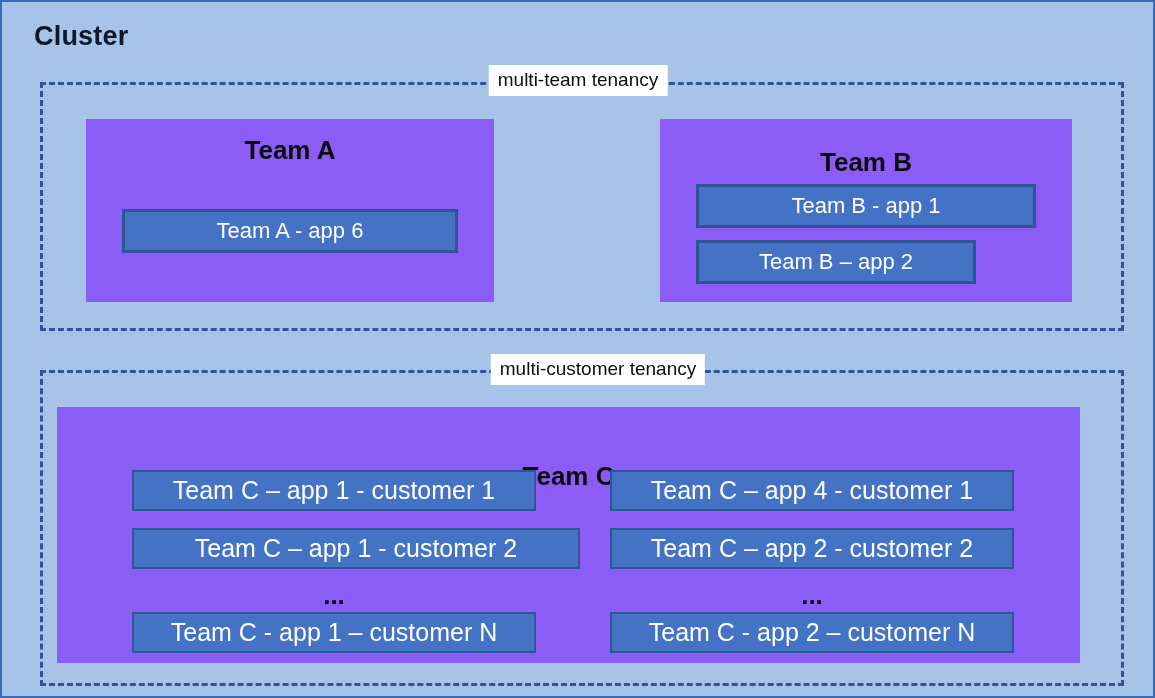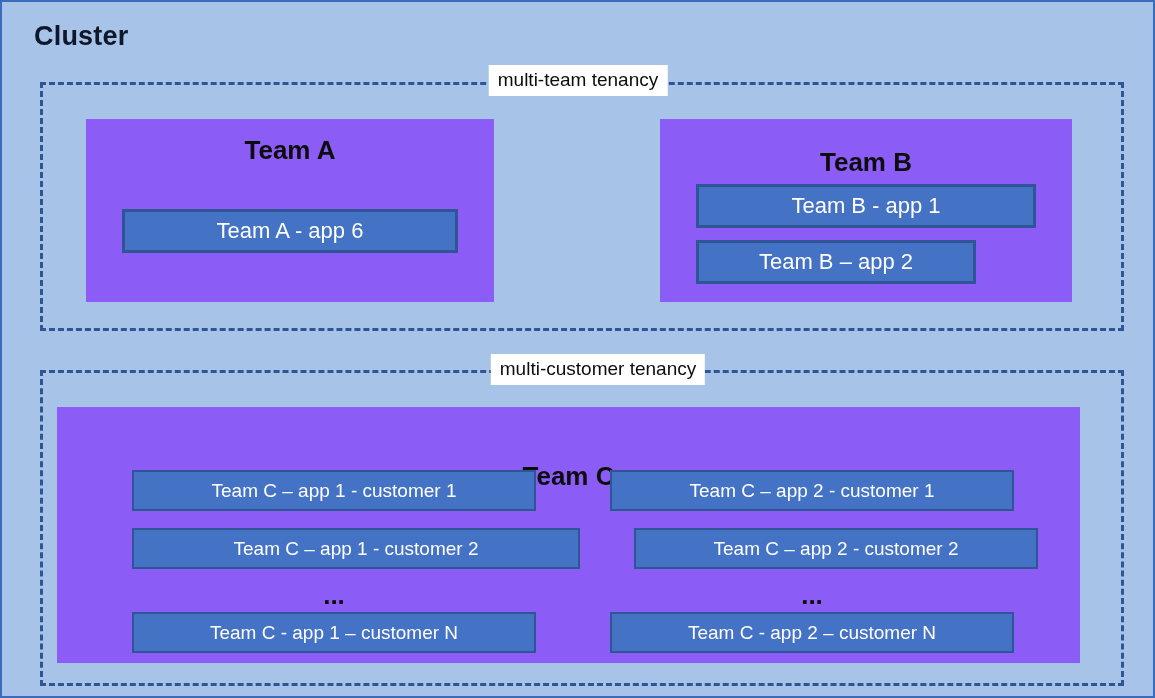--- a/index.html
+++ b/index.html
@@ -76,21 +76,21 @@
     border: 3px solid #2f5597;
     color: #ffffff;
     font-size: 22px;
     display: flex;
     align-items: center;
     justify-content: center;
     white-space: nowrap;
     letter-spacing: 0px;
   }
   .app-box.small {
-    font-size: 19px;
+    font-size: 25px;
     border-width: 2px;
   }
 
   .ellipsis {
     position: absolute;
     text-align: center;
     font-size: 26px;
     font-weight: bold;
     color: #0d0d0d;
     line-height: 1;
@@ -125,19 +125,19 @@
 
   <div class="team-panel" style="left:55px; top:405px; width:1023px; height:256px;">
 
     <div class="team-title" style="top:17px;margin-top:37px;">Team C</div>
 
     <div class="app-box small" style="left:75px; top:63px; width:404px; height:41px;">Team C – app 1 - customer 1</div>
     <div class="app-box small" style="left:75px; top:121px; width:448px; height:41px;">Team C – app 1 - customer 2</div>
     <div class="ellipsis" style="left:75px; top:175px; width:404px;">...</div>
     <div class="app-box small" style="left:75px; top:205px; width:404px; height:41px;">Team C - app 1 – customer N</div>
 
-    <div class="app-box small" style="left:553px; top:63px; width:404px; height:41px;">Team C – app 2 - customer 1</div>
-    <div class="app-box small" style="left:553px; top:121px; width:404px; height:41px;margin-left:24px;">Team C – app 2 - customer 2</div>
+    <div class="app-box small" style="left:553px; top:63px; width:404px; height:41px;">Team C – app 4 - customer 1</div>
+    <div class="app-box small" style="left:553px; top:121px; width:404px; height:41px;">Team C – app 2 - customer 2</div>
     <div class="ellipsis" style="left:553px; top:175px; width:404px;">...</div>
     <div class="app-box small" style="left:553px; top:205px; width:404px; height:41px;">Team C - app 2 – customer N</div>
   </div>
 
 </div>
 
 </body></html>

